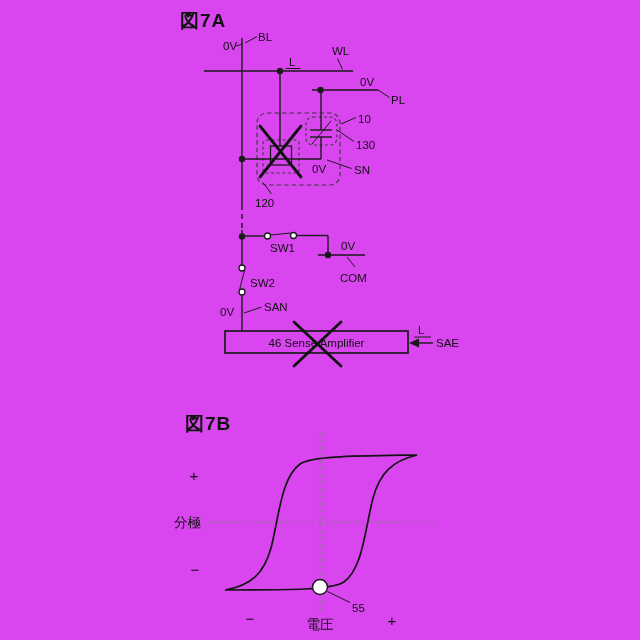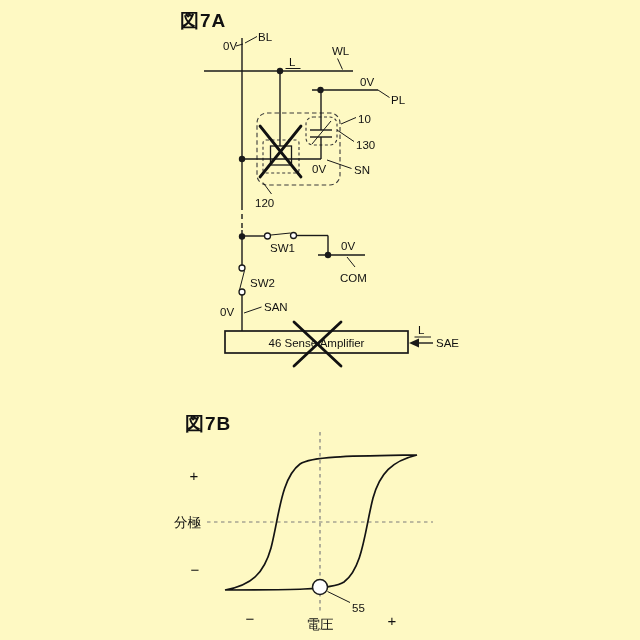--- a/index.html
+++ b/index.html
@@ -1,16 +1,16 @@
 <!DOCTYPE html>
 <html><head>
 <meta charset="utf-8">
 <style>
   html,body{margin:0;padding:0;background:#ffffff;}
-  #canvas{width:640px;height:640px;background:#fef9c3;position:relative;overflow:hidden;}
+  #canvas{width:640px;height:640px;background:#d946ef;position:relative;overflow:hidden;}
   svg{display:block;}
   text{font-family:"Liberation Sans","DejaVu Sans",sans-serif;fill:#111111;}
   .lbl{font-size:11.5px;}
   .ttl{font-size:19px;font-weight:bold;letter-spacing:1px;}
   .axlbl{font-size:13.5px;}
   .sign{font-size:15px;}
   .wire{stroke:#1a1a1a;stroke-width:1.4;fill:none;}
   .thin{stroke:#1a1a1a;stroke-width:1;fill:none;}
   .dashbox{stroke:#3a3a3a;stroke-width:1.1;fill:none;}
   .xmark{stroke:#111111;stroke-width:2.8;stroke-linecap:round;fill:none;}

